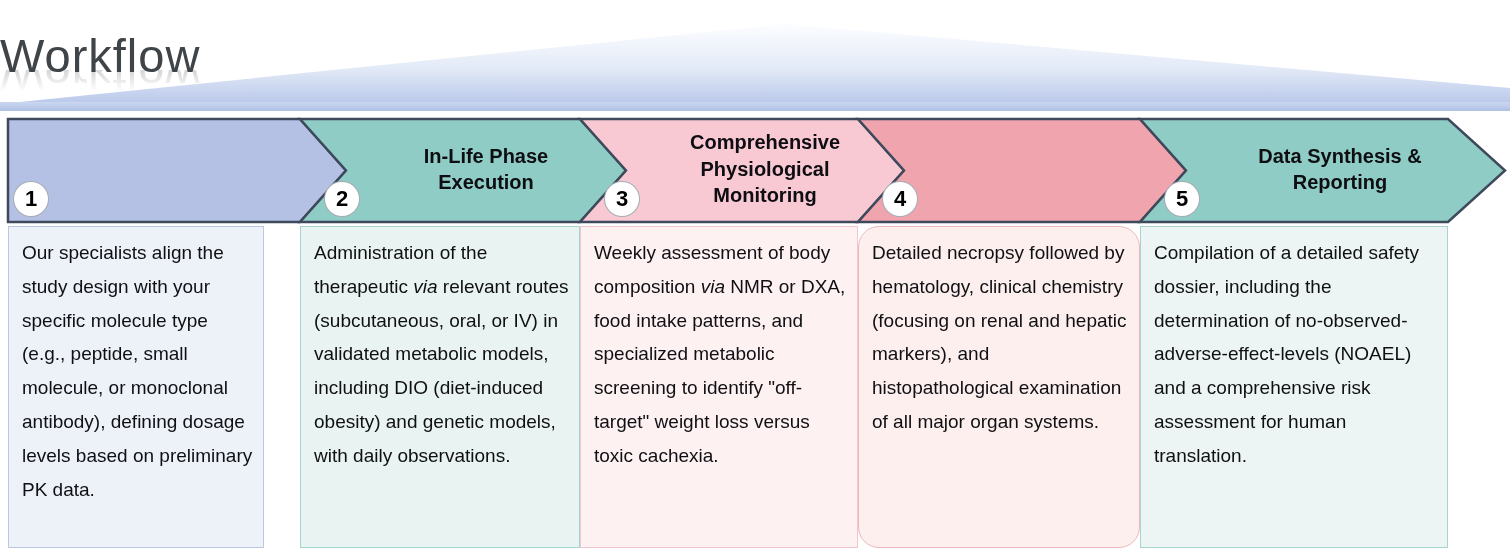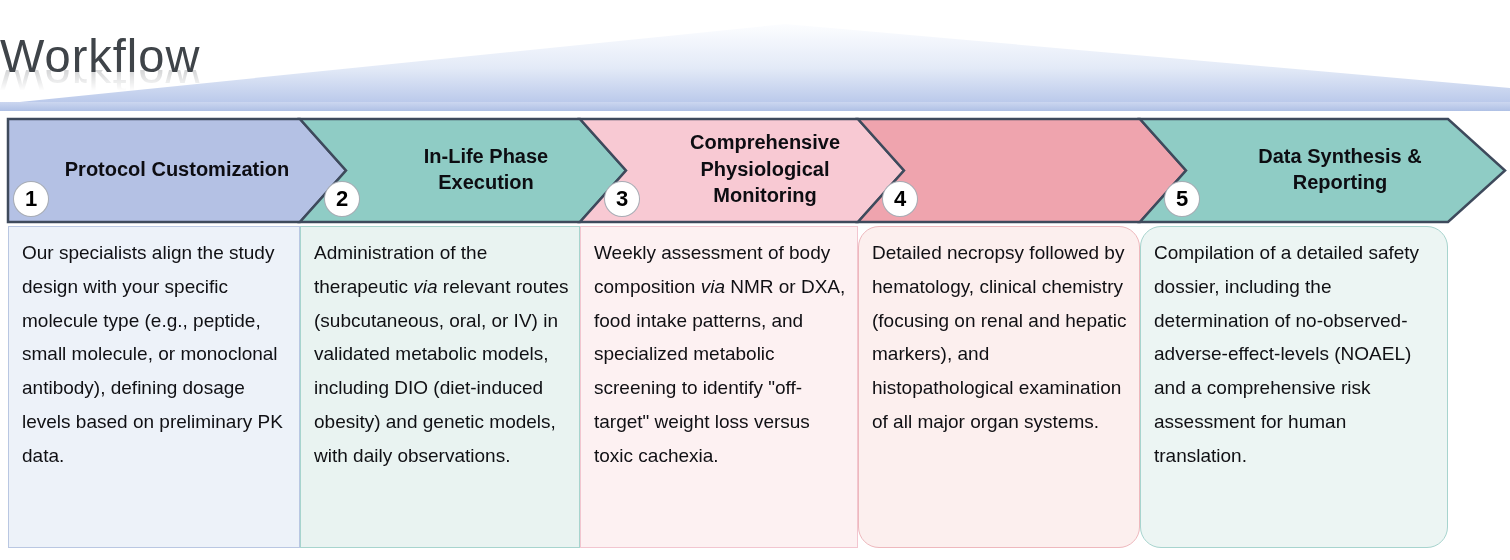--- a/index.html
+++ b/index.html
@@ -57,25 +57,25 @@
   .step-num.n3{left:604px;}
   .step-num.n4{left:882px;}
   .step-num.n5{left:1164px;}
   
   .desc{
     position:absolute;top:226px;height:322px;box-sizing:border-box;
     border:1.5px solid;padding:9px 10px 8px 13px;
     font-size:19px;line-height:1.78;color:#101014;z-index:1;
   }
   .desc em{font-style:italic;}
-  .desc.d1{left:8px;width:292px;}
+  .desc.d1{left:8px;width:256px;}
   .desc.d2{left:300px;width:280px;}
   .desc.d3{left:580px;width:278px;}
   .desc.d4{left:858px;width:282px;border-radius:21px;}
-  .desc.d5{left:1140px;width:308px;border-radius:21px;}
+  .desc.d5{left:1140px;width:308px;}
 </style>
 </head>
 <body>
 
 <div class="stage">
 
   <div class="roof"></div>
   <div class="roof-band"></div>
   <div class="title-wrap">
     <div class="title" style="color: rgb(63, 68, 73);">Workflow</div>
@@ -83,23 +83,20 @@
   </div>
 
   <svg class="chevrons" viewBox="0 0 1510 108" preserveAspectRatio="none">
     <polygon points="8,2 300,2 346,53.5 300,105 8,105" stroke="#3e4a5c" stroke-width="2.5" stroke-linejoin="miter" fill="#b4c1e4"></polygon>
     <polygon points="300,2 580,2 626,53.5 580,105 300,105 346,53.5" stroke="#3e4a5c" stroke-width="2.5" stroke-linejoin="miter" fill="#8fccc5"></polygon>
     <polygon points="580,2 858,2 904,53.5 858,105 580,105 626,53.5" stroke="#3e4a5c" stroke-width="2.5" stroke-linejoin="miter" fill="#f8c9d3"></polygon>
     <polygon points="858,2 1140,2 1186,53.5 1140,105 858,105 904,53.5" stroke="#3e4a5c" stroke-width="2.5" stroke-linejoin="miter" fill="#efa4ae"></polygon>
     <polygon points="1140,2 1448,2 1505,53.5 1448,105 1140,105 1186,53.5" stroke="#3e4a5c" stroke-width="2.5" stroke-linejoin="miter" fill="#8fccc5"></polygon>
   </svg>
 
-  <div class="step-label s1">
-      <span>Protocol Customization</span>
-    </div>
   <div class="step-label s3">
       <span>Comprehensive Physiological Monitoring</span>
     </div>
   <div class="step-label s2">
       <span>In-Life Phase Execution</span>
     </div>
   <div class="step-label s5">
       <span>Data Synthesis &amp; Reporting</span>
     </div>
 

